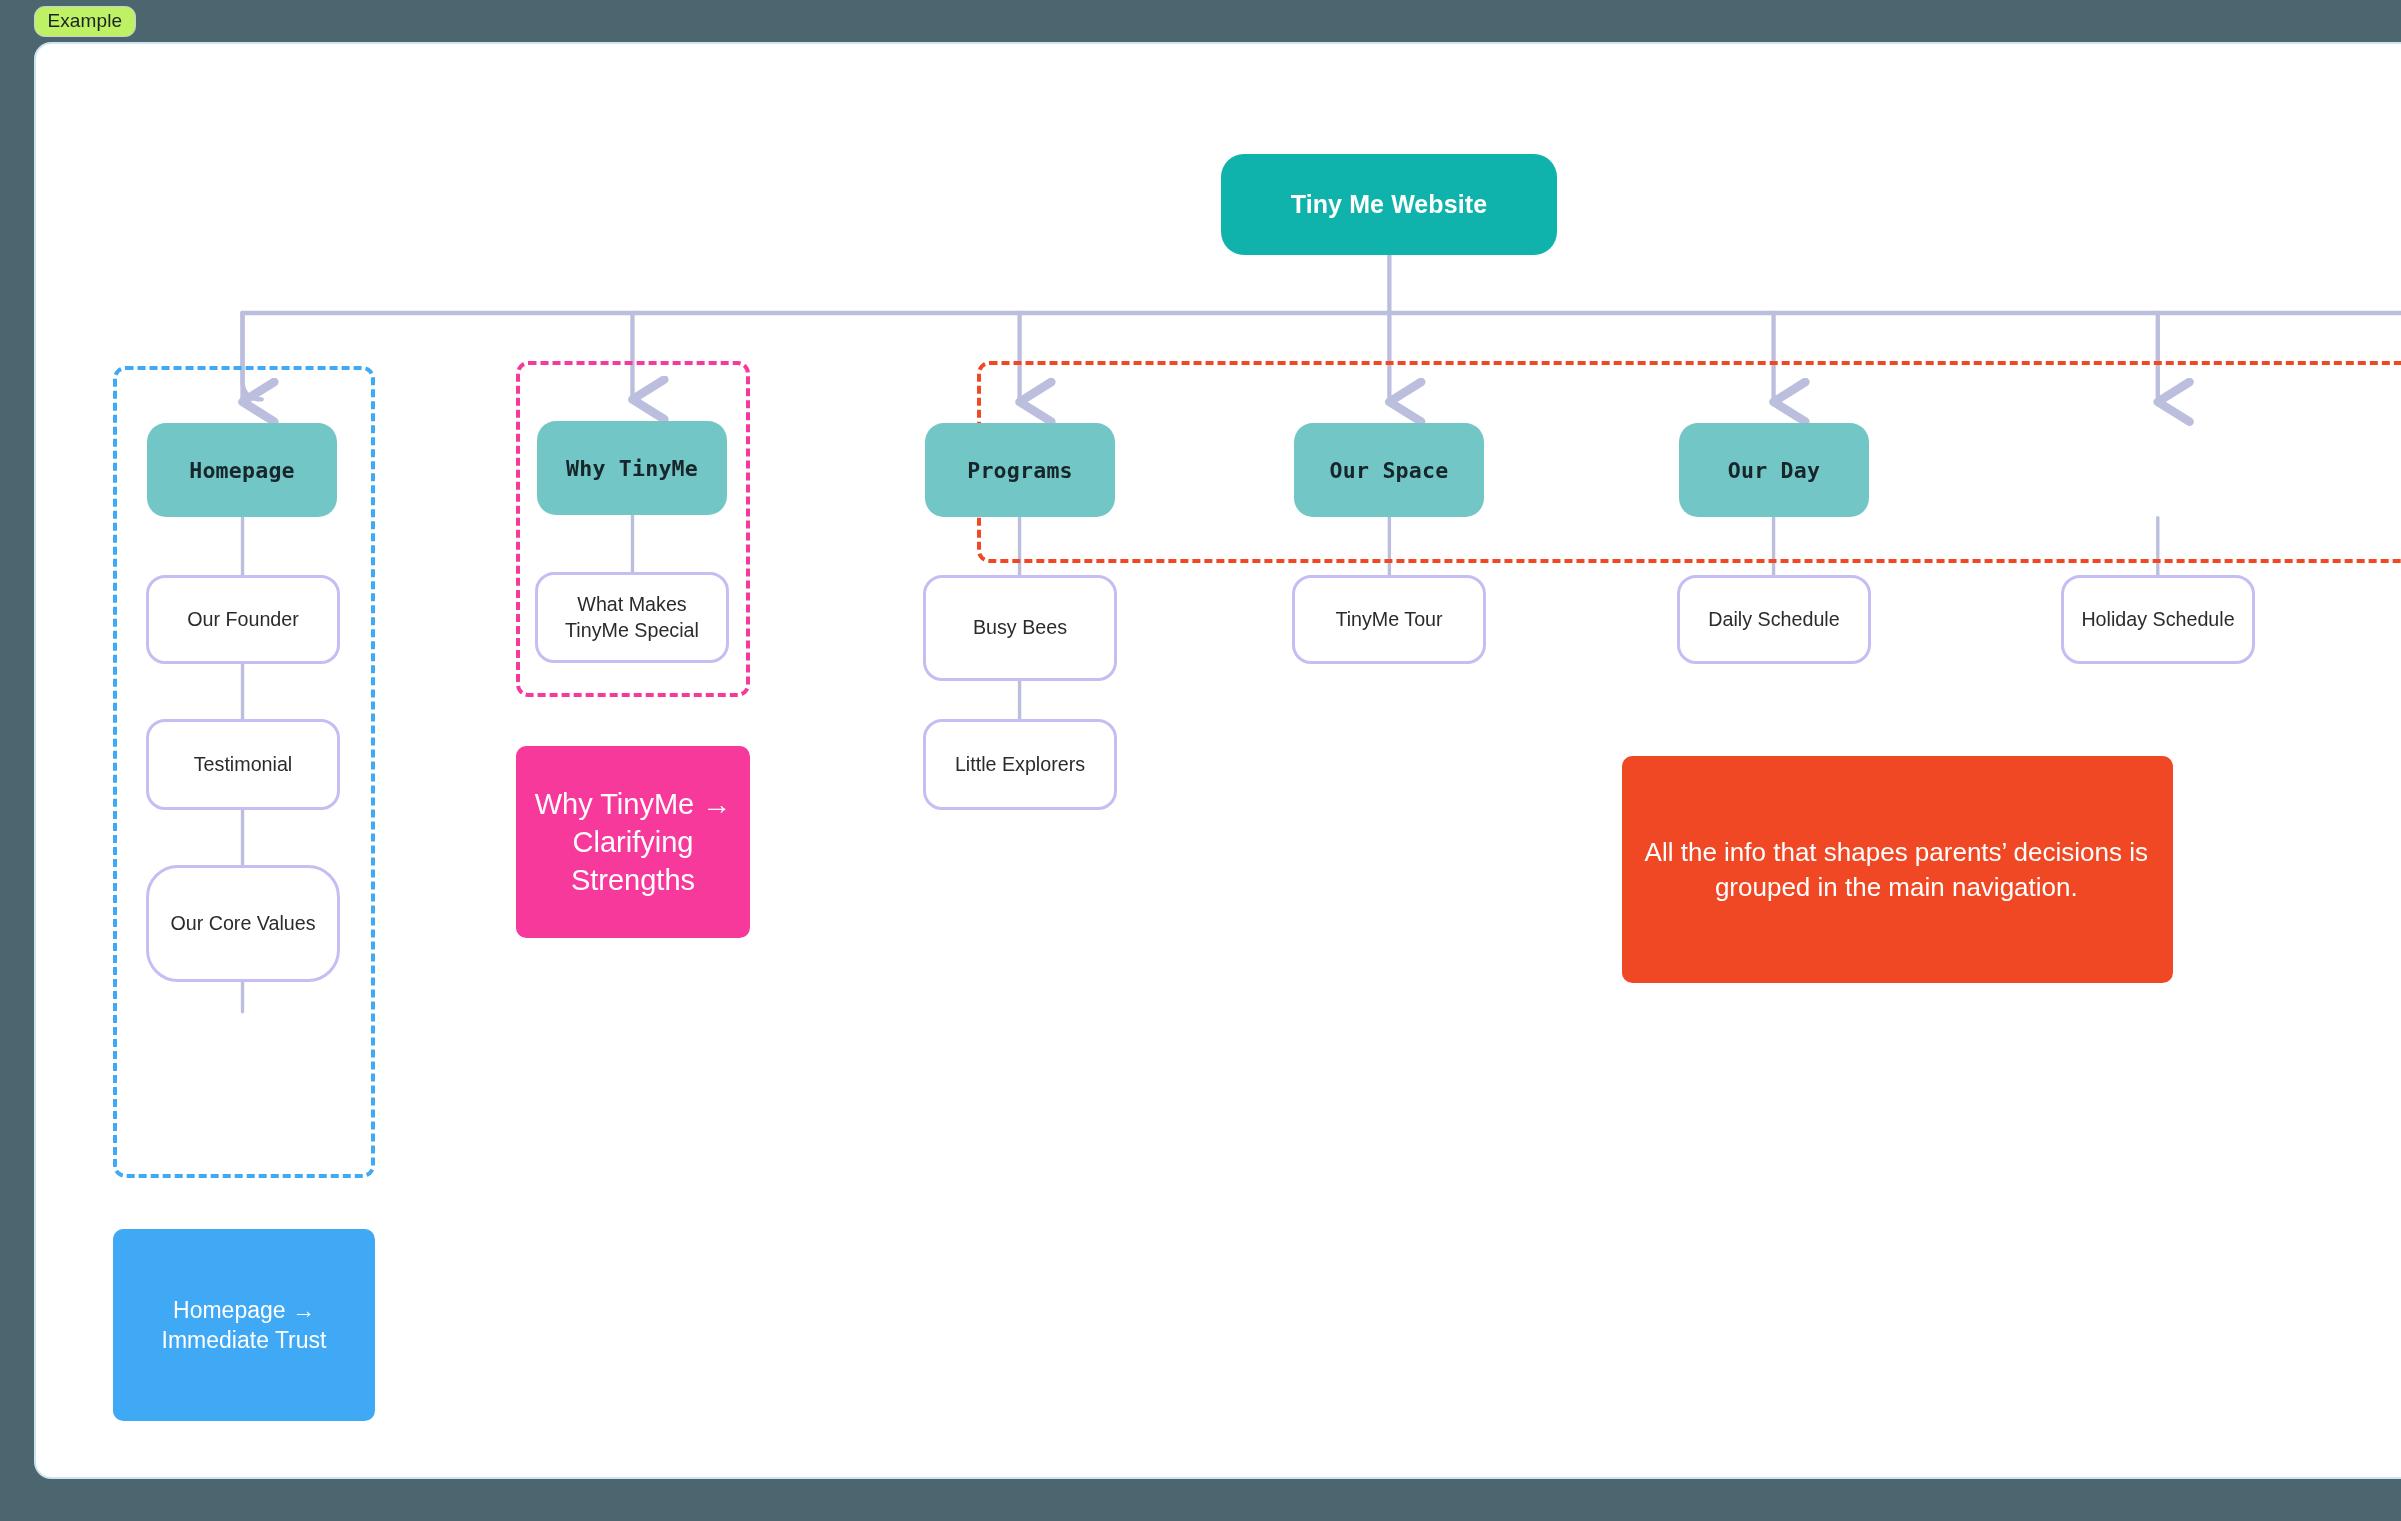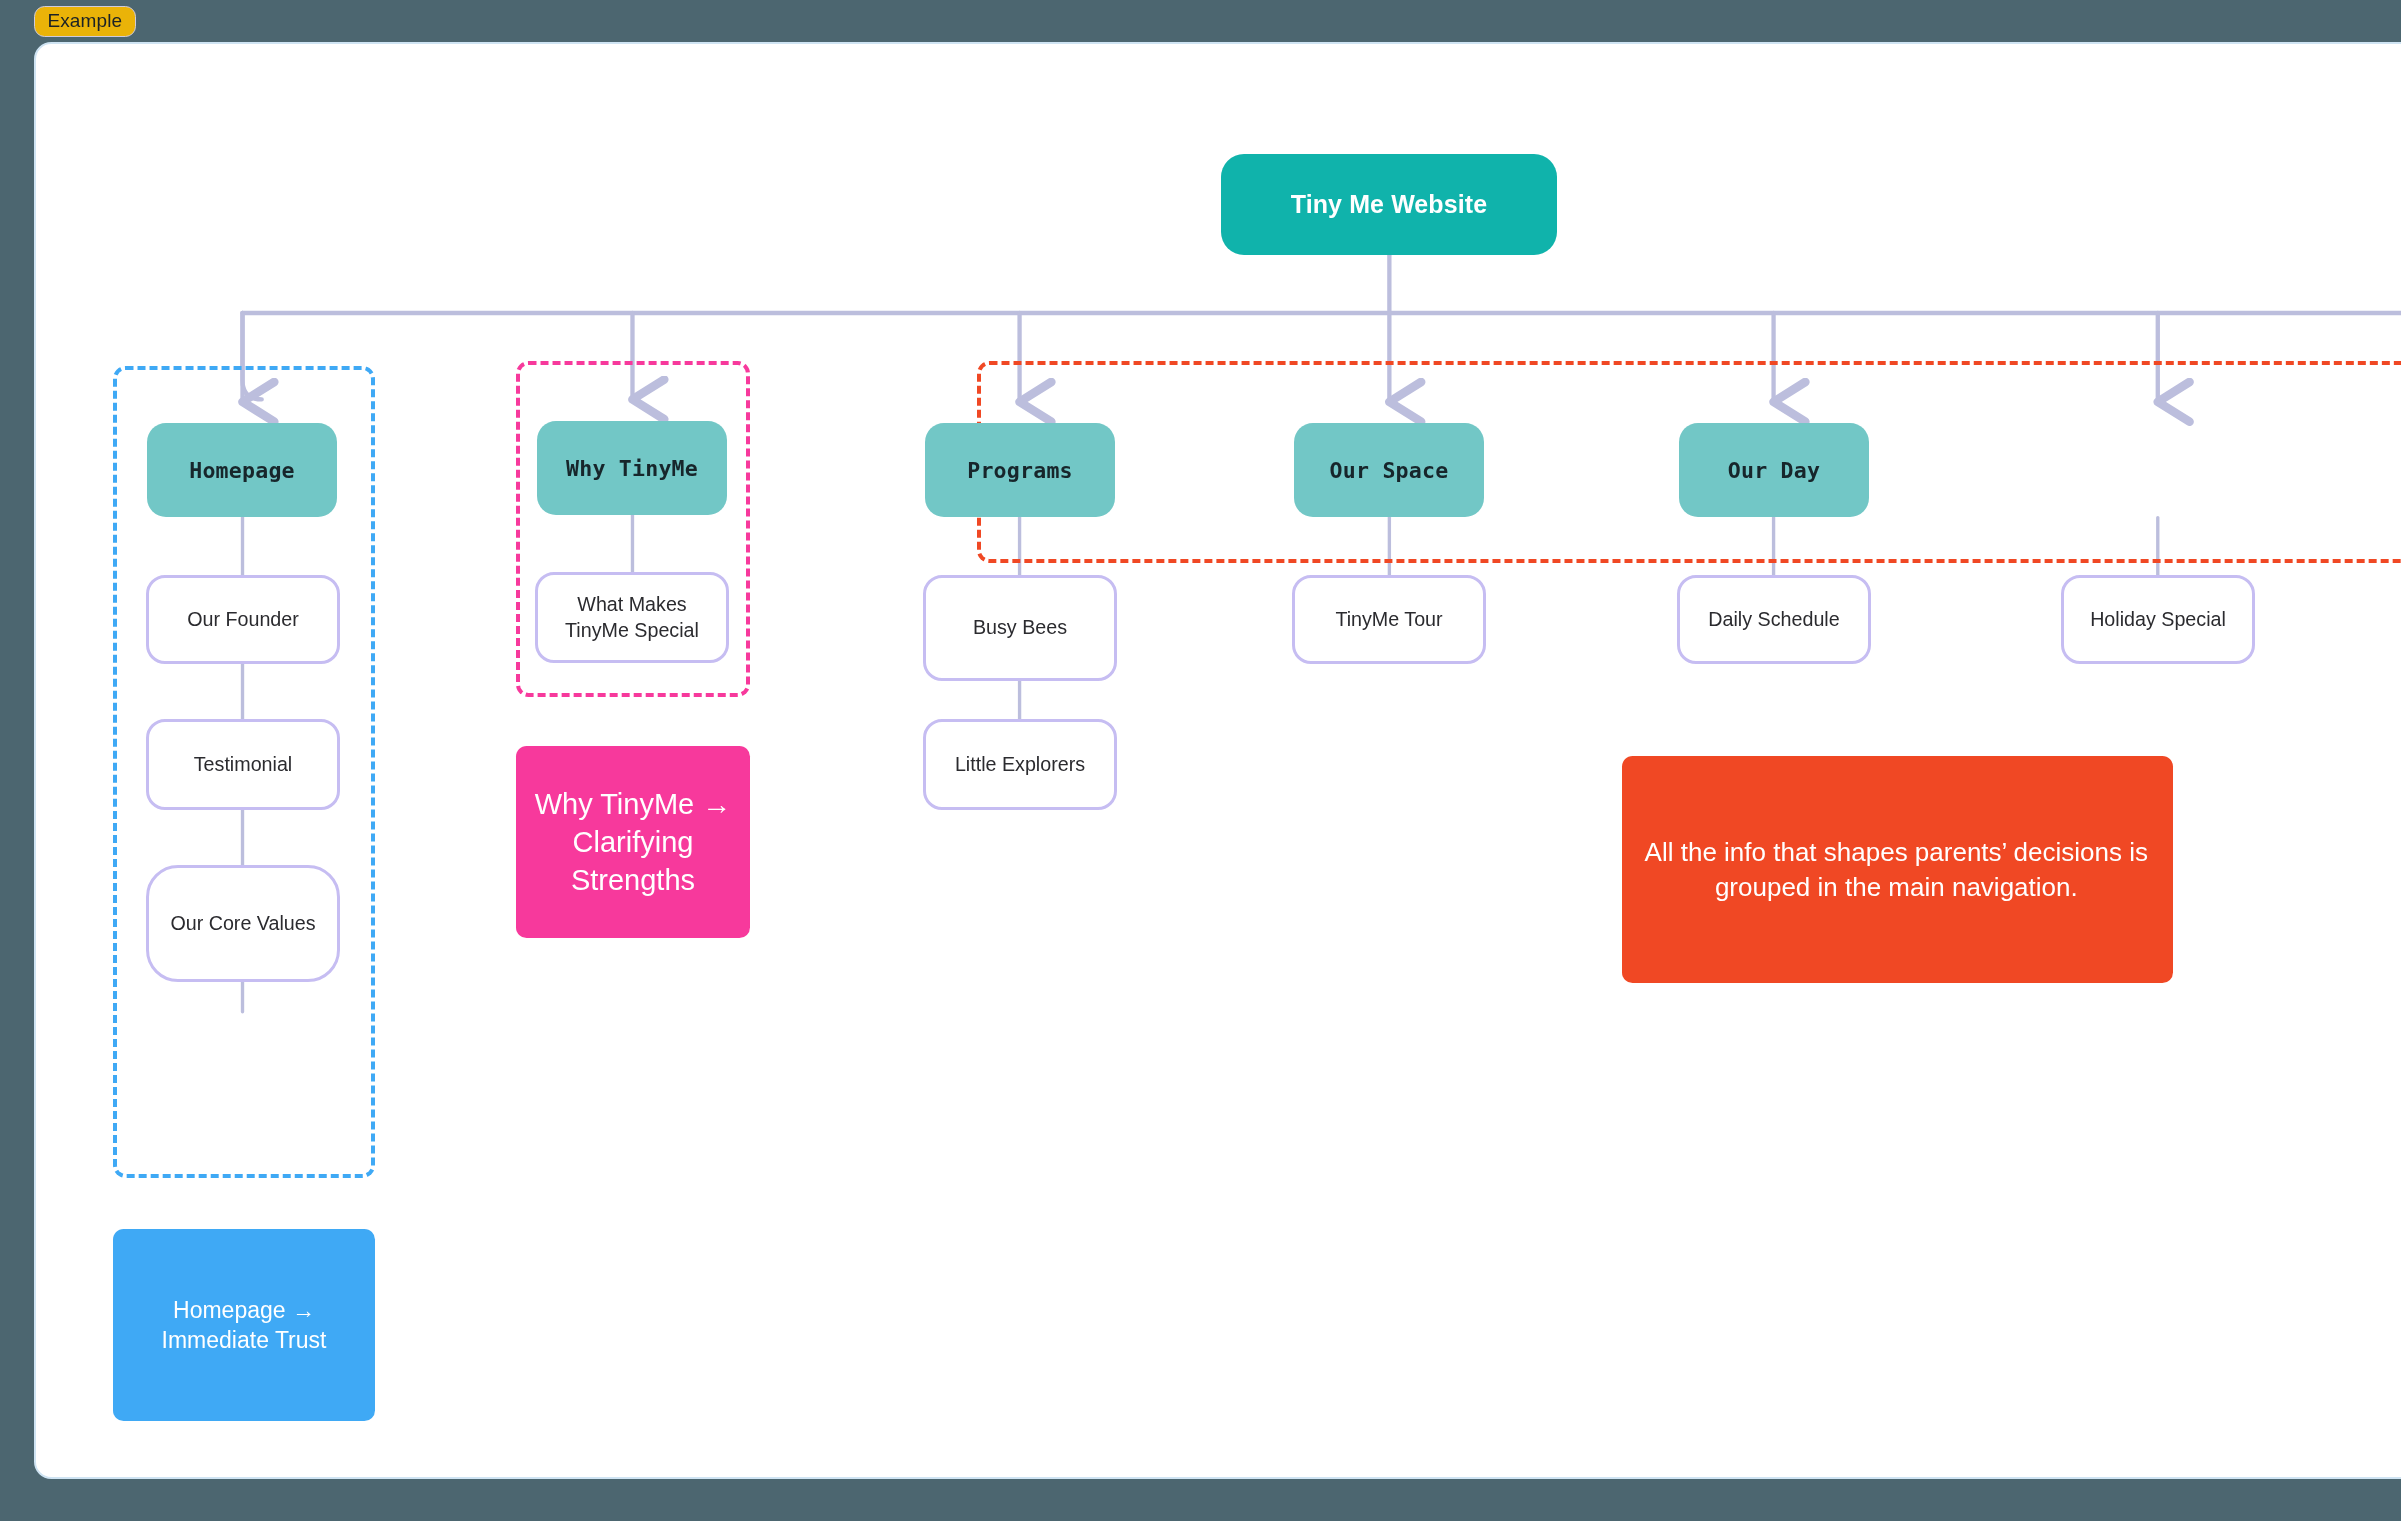--- a/index.html
+++ b/index.html
@@ -10,21 +10,21 @@
     background: #4c6670;
     font-family: "Liberation Sans", sans-serif;
     overflow: hidden;
   }
 
   
   #example-badge {
     position: absolute;
     left: 34px;
     top: 5.8px;
-    background: #eab308;
+    background: #bef264;
     border: 1px solid #cfcbdc;
     border-radius: 10.6px;
     padding: 4.3px 12.5px 5.8px 12.5px;
     font-size: 19px;
     line-height: 1;
     color: #1b2226;
     letter-spacing: 0.1px;
     z-index: 50;
   }
 
@@ -187,21 +187,21 @@
   <div class="node leaf" style="left:499px; top:528px; width:194px; height:91px;">What Makes TinyMe Special</div>
 
   <div class="node leaf" style="left:887px; top:531px; width:194px; height:106px;">Busy Bees</div>
 
   <div class="node leaf" style="left:887px; top:675px; width:194px; height:91px;">Little Explorers</div>
 
   <div class="node leaf" style="left:1256px; top:531px; width:194px; height:89px;">TinyMe Tour</div>
 
   <div class="node leaf" style="left:1641px; top:531px; width:194px; height:89px;">Daily Schedule</div>
 
-  <div class="node leaf" style="left:2025px; top:531px; width:194px; height:89px;">Holiday Special</div>
+  <div class="node leaf" style="left:2025px; top:531px; width:194px; height:89px;">Holiday Schedule</div>
 
   <div class="callout pink" style="left:480px; top:702px; width:234px; height:192px;">Why TinyMe → Clarifying Strengths</div>
 
   <div class="callout orange" style="left:1586px; top:712px; width:551px; height:227px;">All the info that shapes parents’ decisions is grouped in the main navigation.</div>
 
   <div class="callout blue" style="left:77px; top:1185px; width:262px; height:192px;">Homepage → Immediate Trust</div>
 
 </div>
 
 

